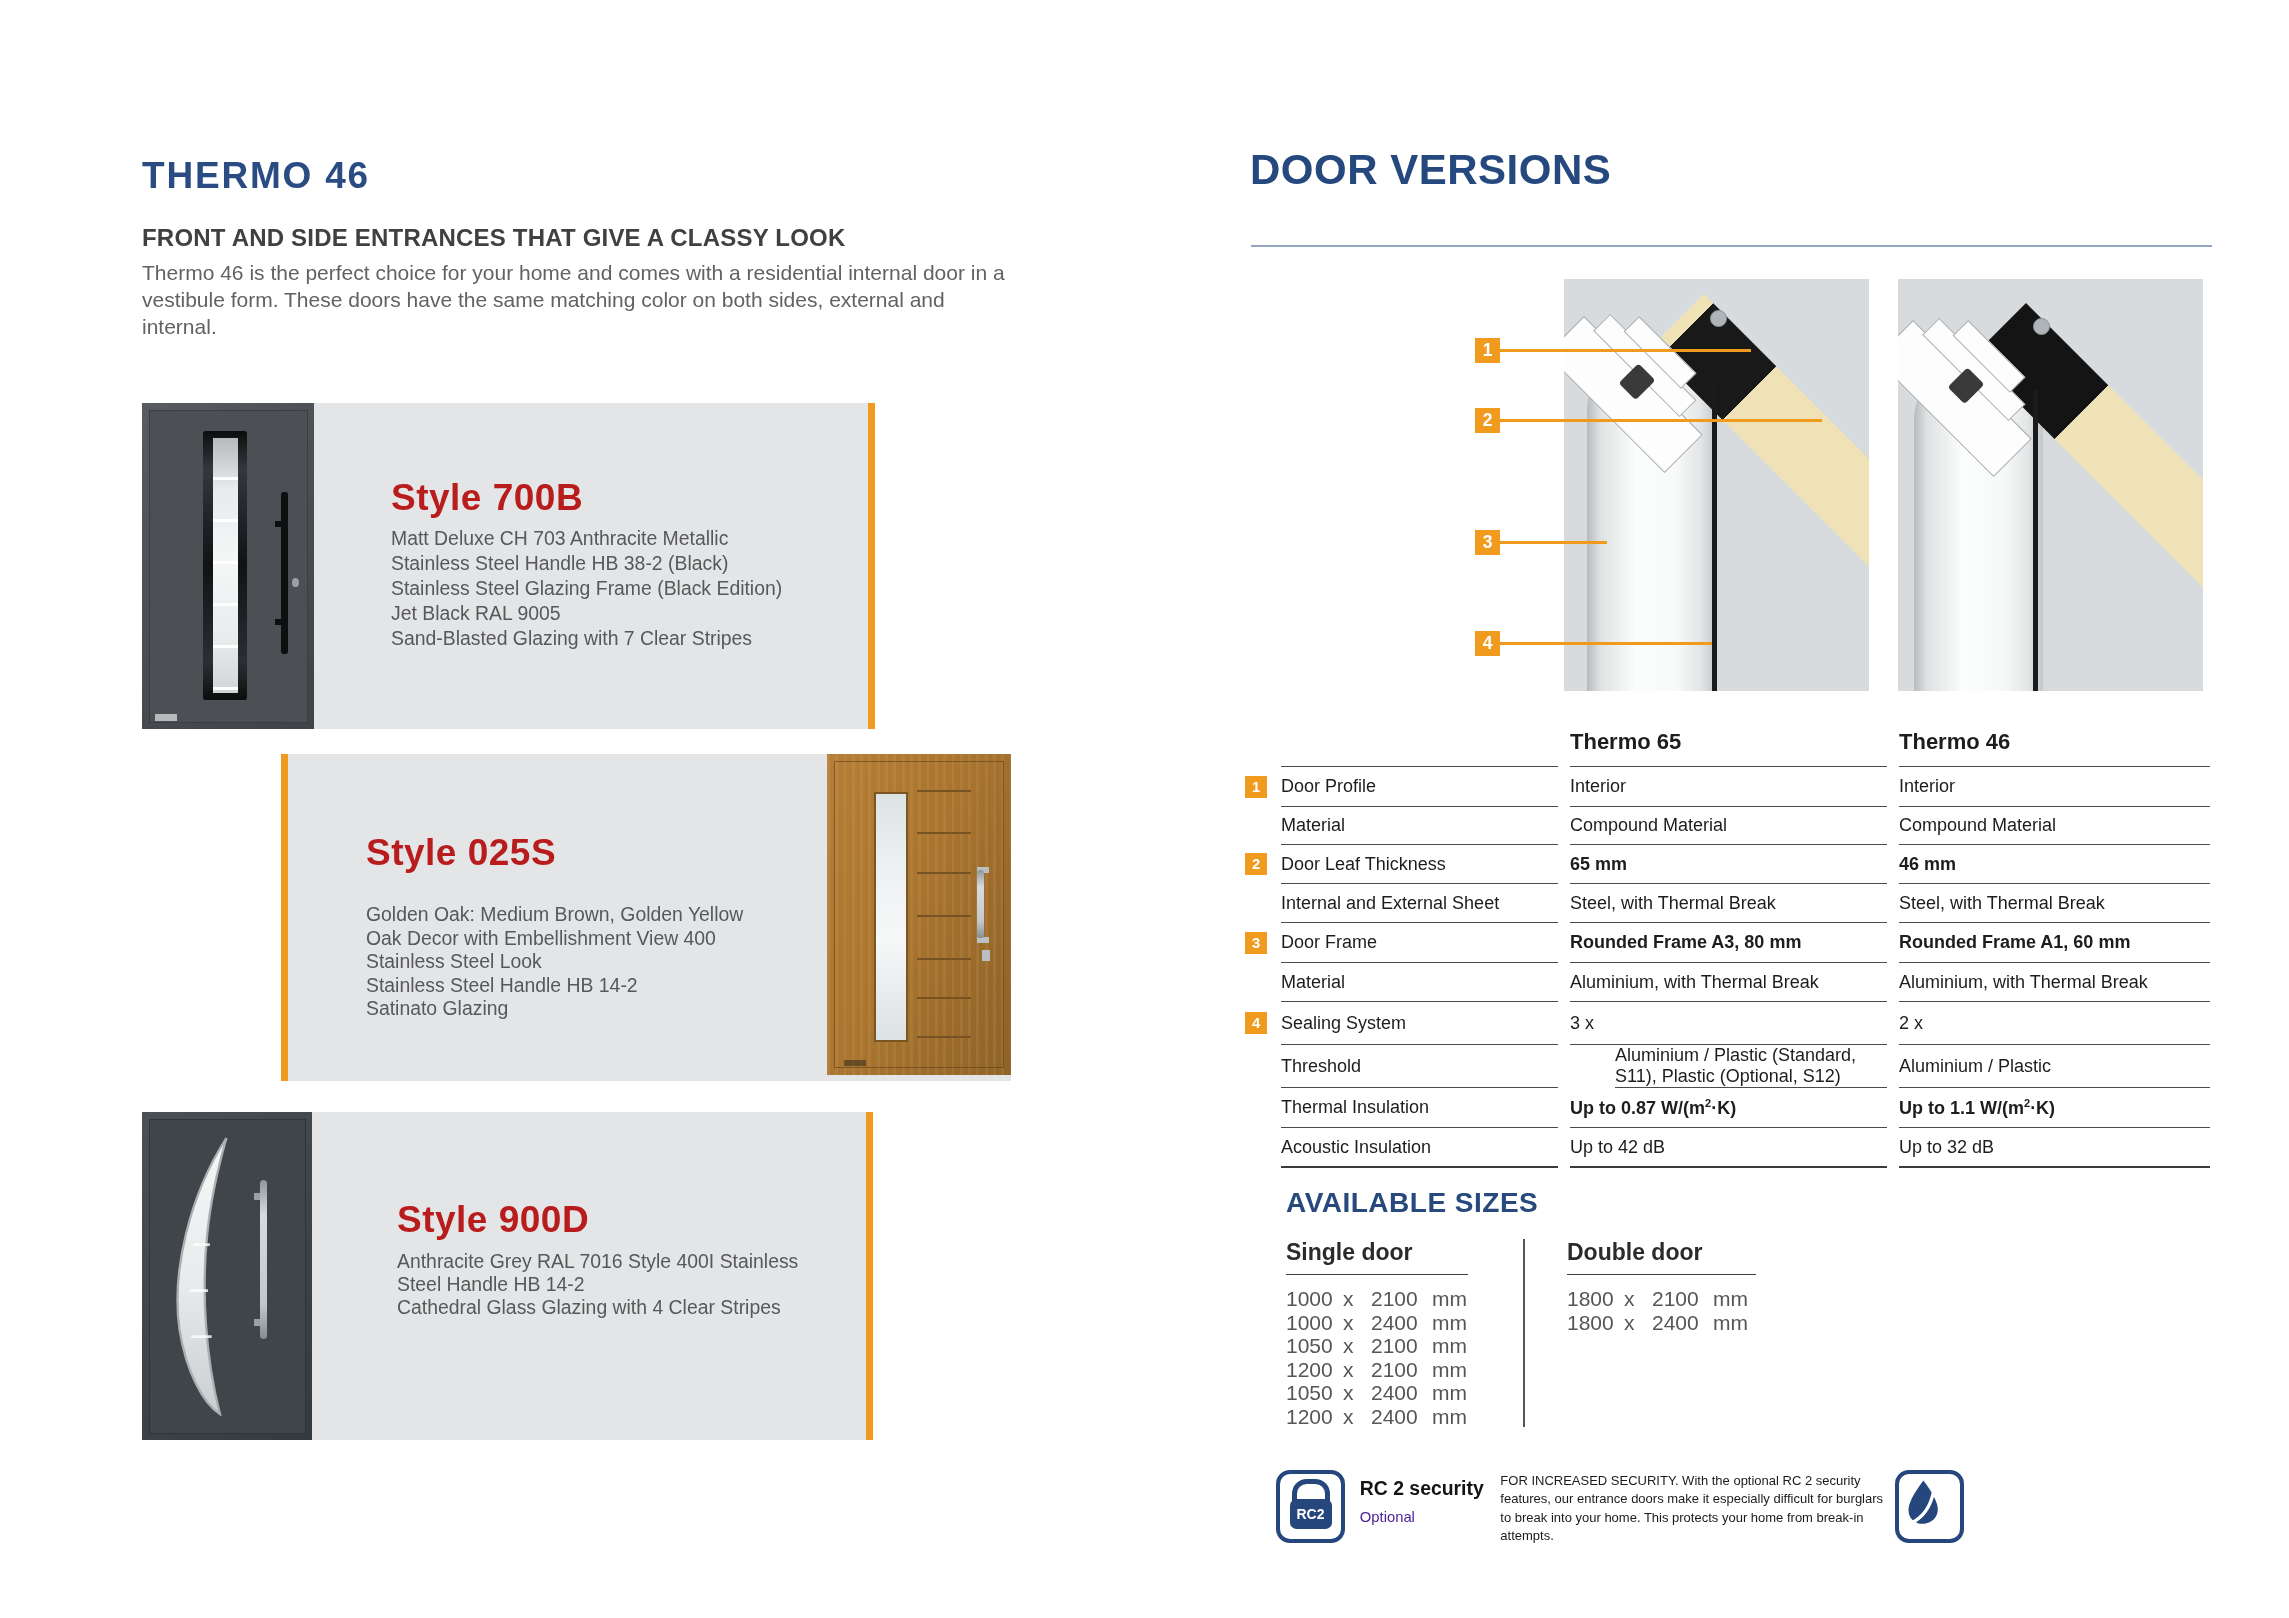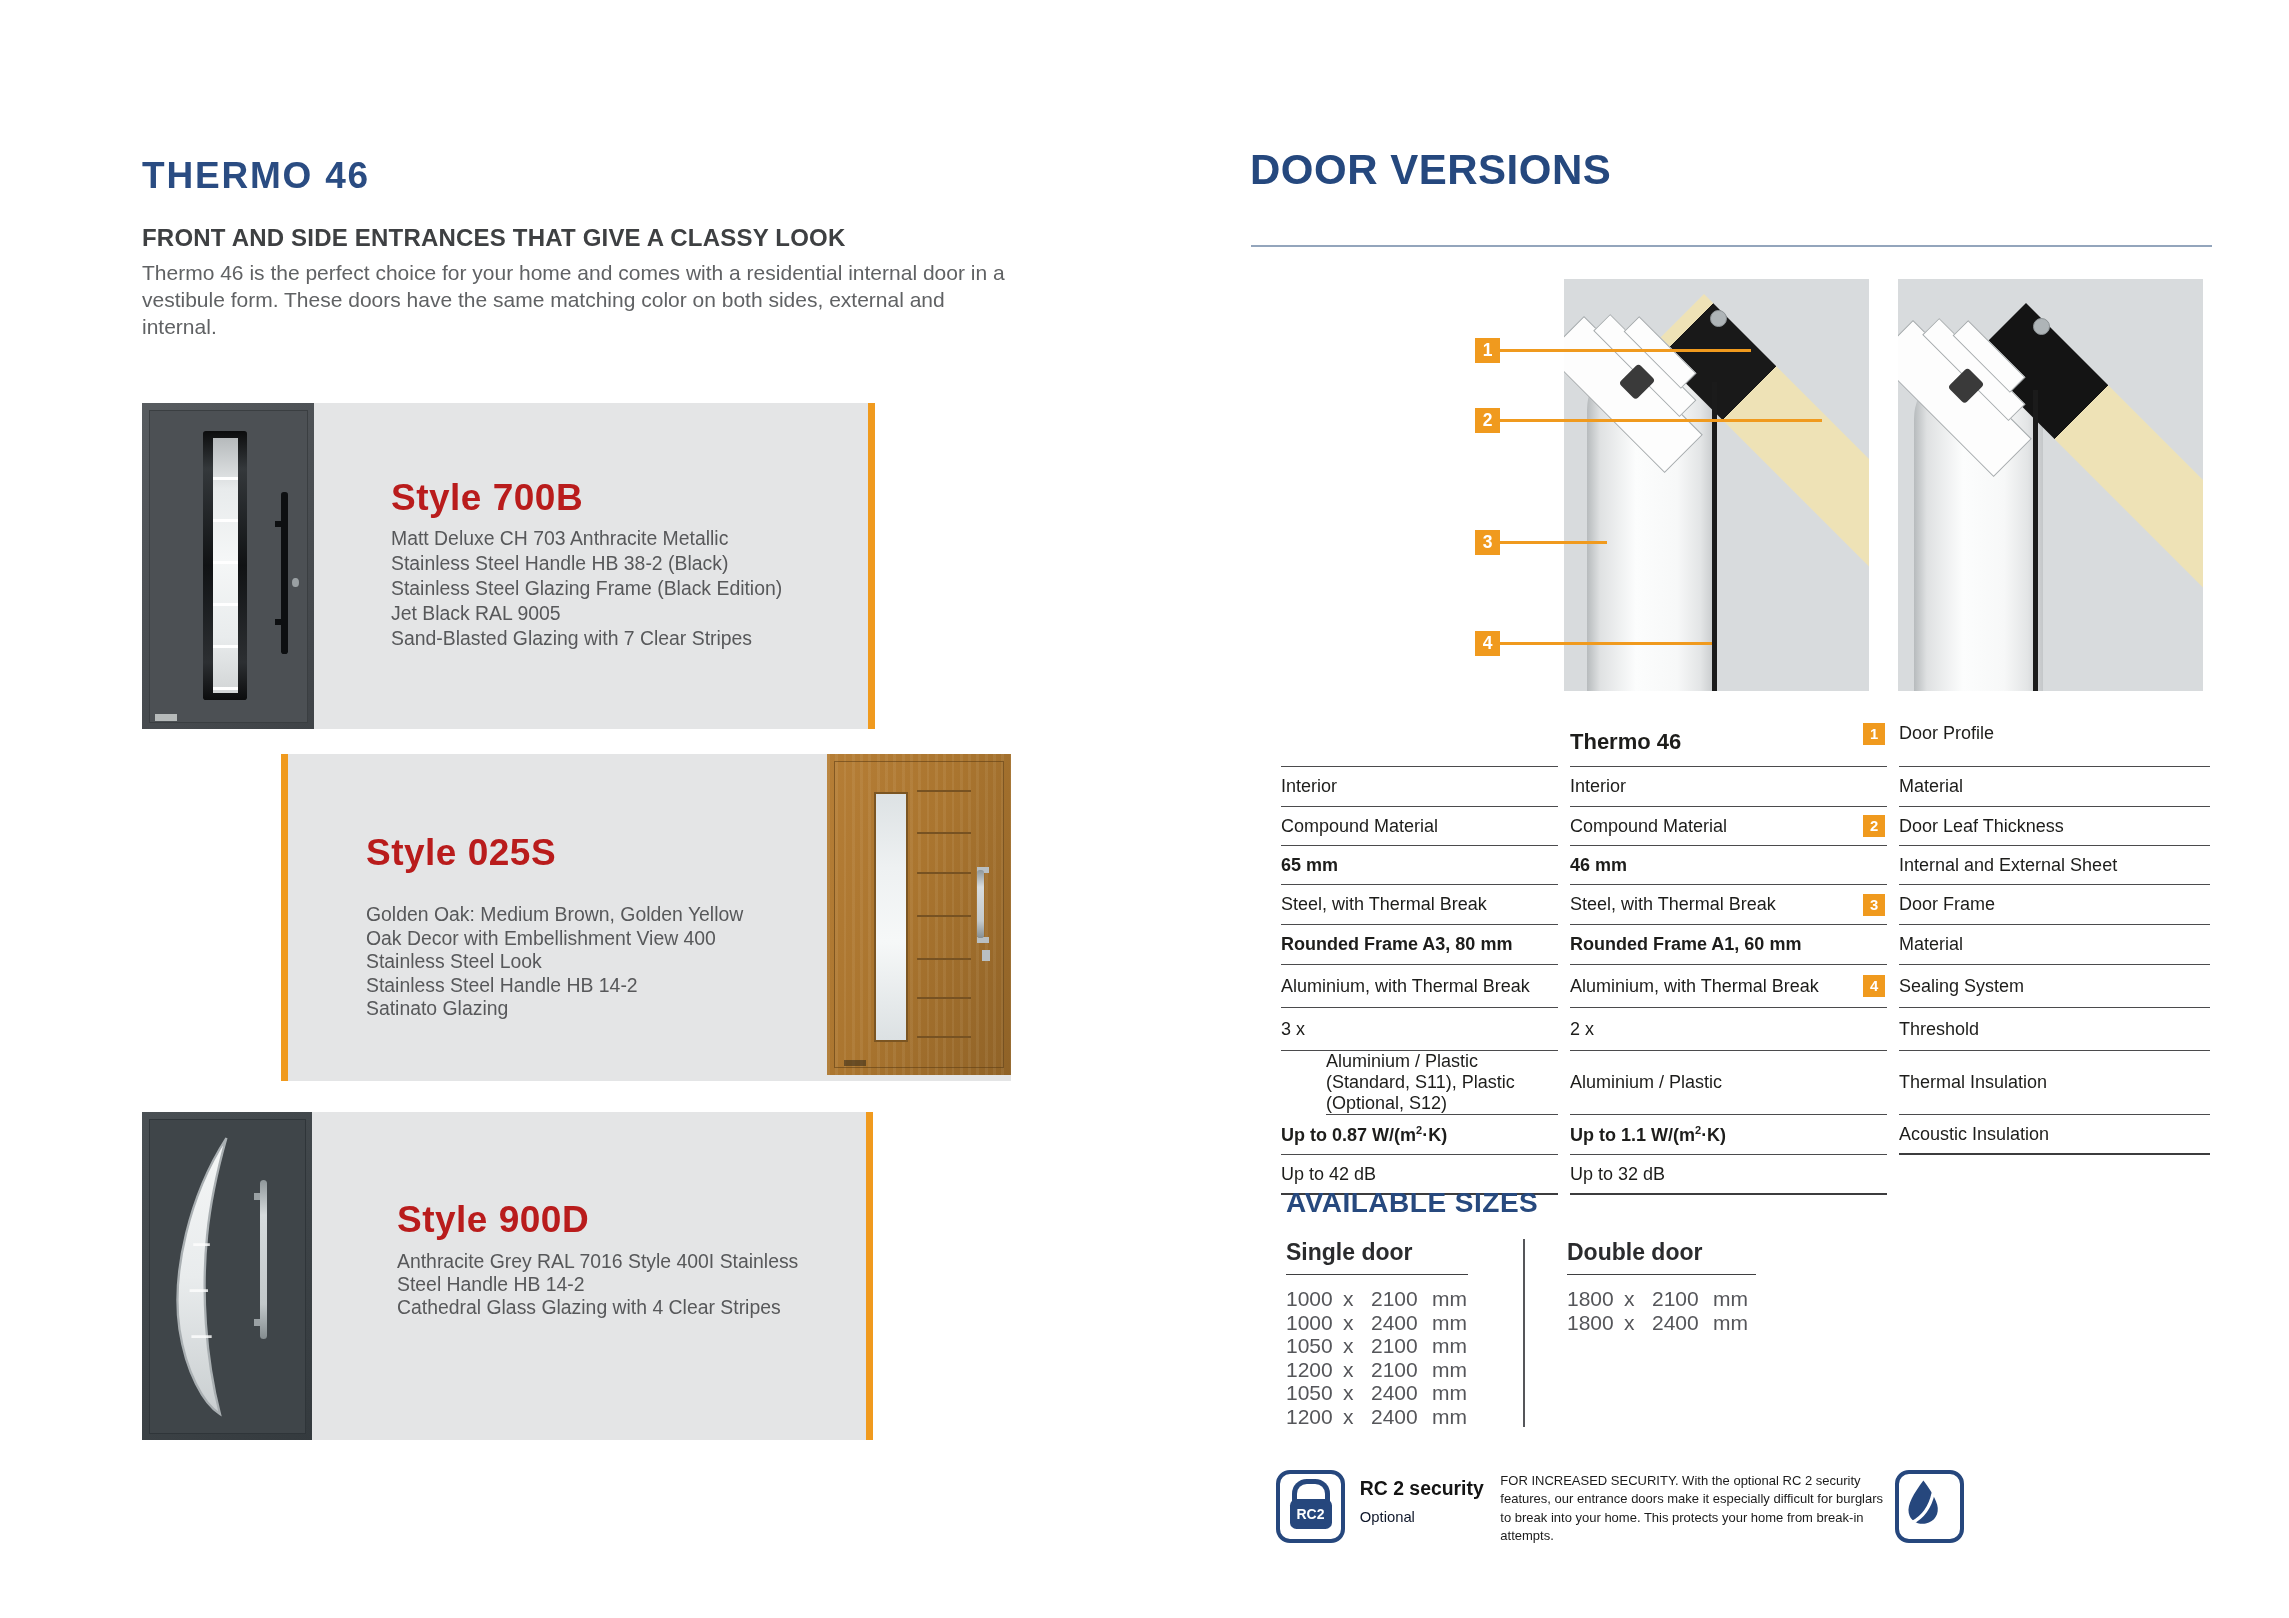--- a/index.html
+++ b/index.html
@@ -121,21 +121,21 @@
   .bbadge{display:flex;}
   #badge-rc2{left:1276px;top:1470px;width:923px;}
   #badge-thermal{left:1895px;top:1470px;width:388px;}
   .icon-box{position:relative;width:61px;height:65px;border:4.6px solid #26477d;border-radius:14px;background:#fff;flex:none;}
   .shackle{position:absolute;left:50%;transform:translateX(-50%);top:4.6px;width:28px;height:24px;
      border:5.5px solid #26477d;border-bottom:none;border-radius:14.8px 14.8px 0 0;}
   .lockbody{position:absolute;left:50%;transform:translateX(-50%);top:25px;width:42px;height:30px;background:#26477d;
      border-radius:6.5px;color:#fff;font-size:14px;font-weight:700;display:flex;align-items:center;justify-content:center;}
   .btexts{margin-left:14.8px;padding-top:7.4px;}
   .btitle{font-size:19.4px;font-weight:700;color:#141414;}
-  .bsub{font-size:14.8px;color:#0f172a;margin-top:8.3px;}
+  .bsub{font-size:14.8px;color:#4c1d95;margin-top:8.3px;}
   .bdesc{margin-left:16.6px;padding-top:1.8px;width:397px;font-size:13px;line-height:18.5px;color:#1b1b1b;}
   .btitle2{font-size:20px;color:#161616;font-weight:500;}
   .bval{font-size:14px;color:#1b1b1b;margin-top:6.5px;}
   .bval sub{font-size:10px;}
 </style>
 </head>
 <body>
 
 <div class="page">
 
@@ -253,20 +253,21 @@
   <div class="callout" style="top:408px">2</div>
   <div class="cline" style="left:1500px;top:419px;width:322px"></div>
   <div class="callout" style="top:530px">3</div>
   <div class="cline" style="left:1500px;top:541px;width:107px"></div>
   <div class="callout" style="top:631px">4</div>
   <div class="cline" style="left:1500px;top:642px;width:212px"></div>
 
   <div class="abs spec">
     <div class="grid" id="spec-grid">
       <div class="cell hcell"></div>
+      <div class="cell hcell">Thermo 65</div>
       <div class="cell hcell">Thermo 46</div>
     <div class="cell lab" style="min-height: 39px;"><span class="num">1</span>Door Profile</div>
         <div class="cell" style="min-height: 39px;">
           <span>Interior</span>
         </div>
         <div class="cell" style="min-height: 39px;">
           <span>Interior</span>
         </div>
         <div class="cell lab" style="min-height: 37px;">Material</div>
         <div class="cell" style="min-height: 37px;">

